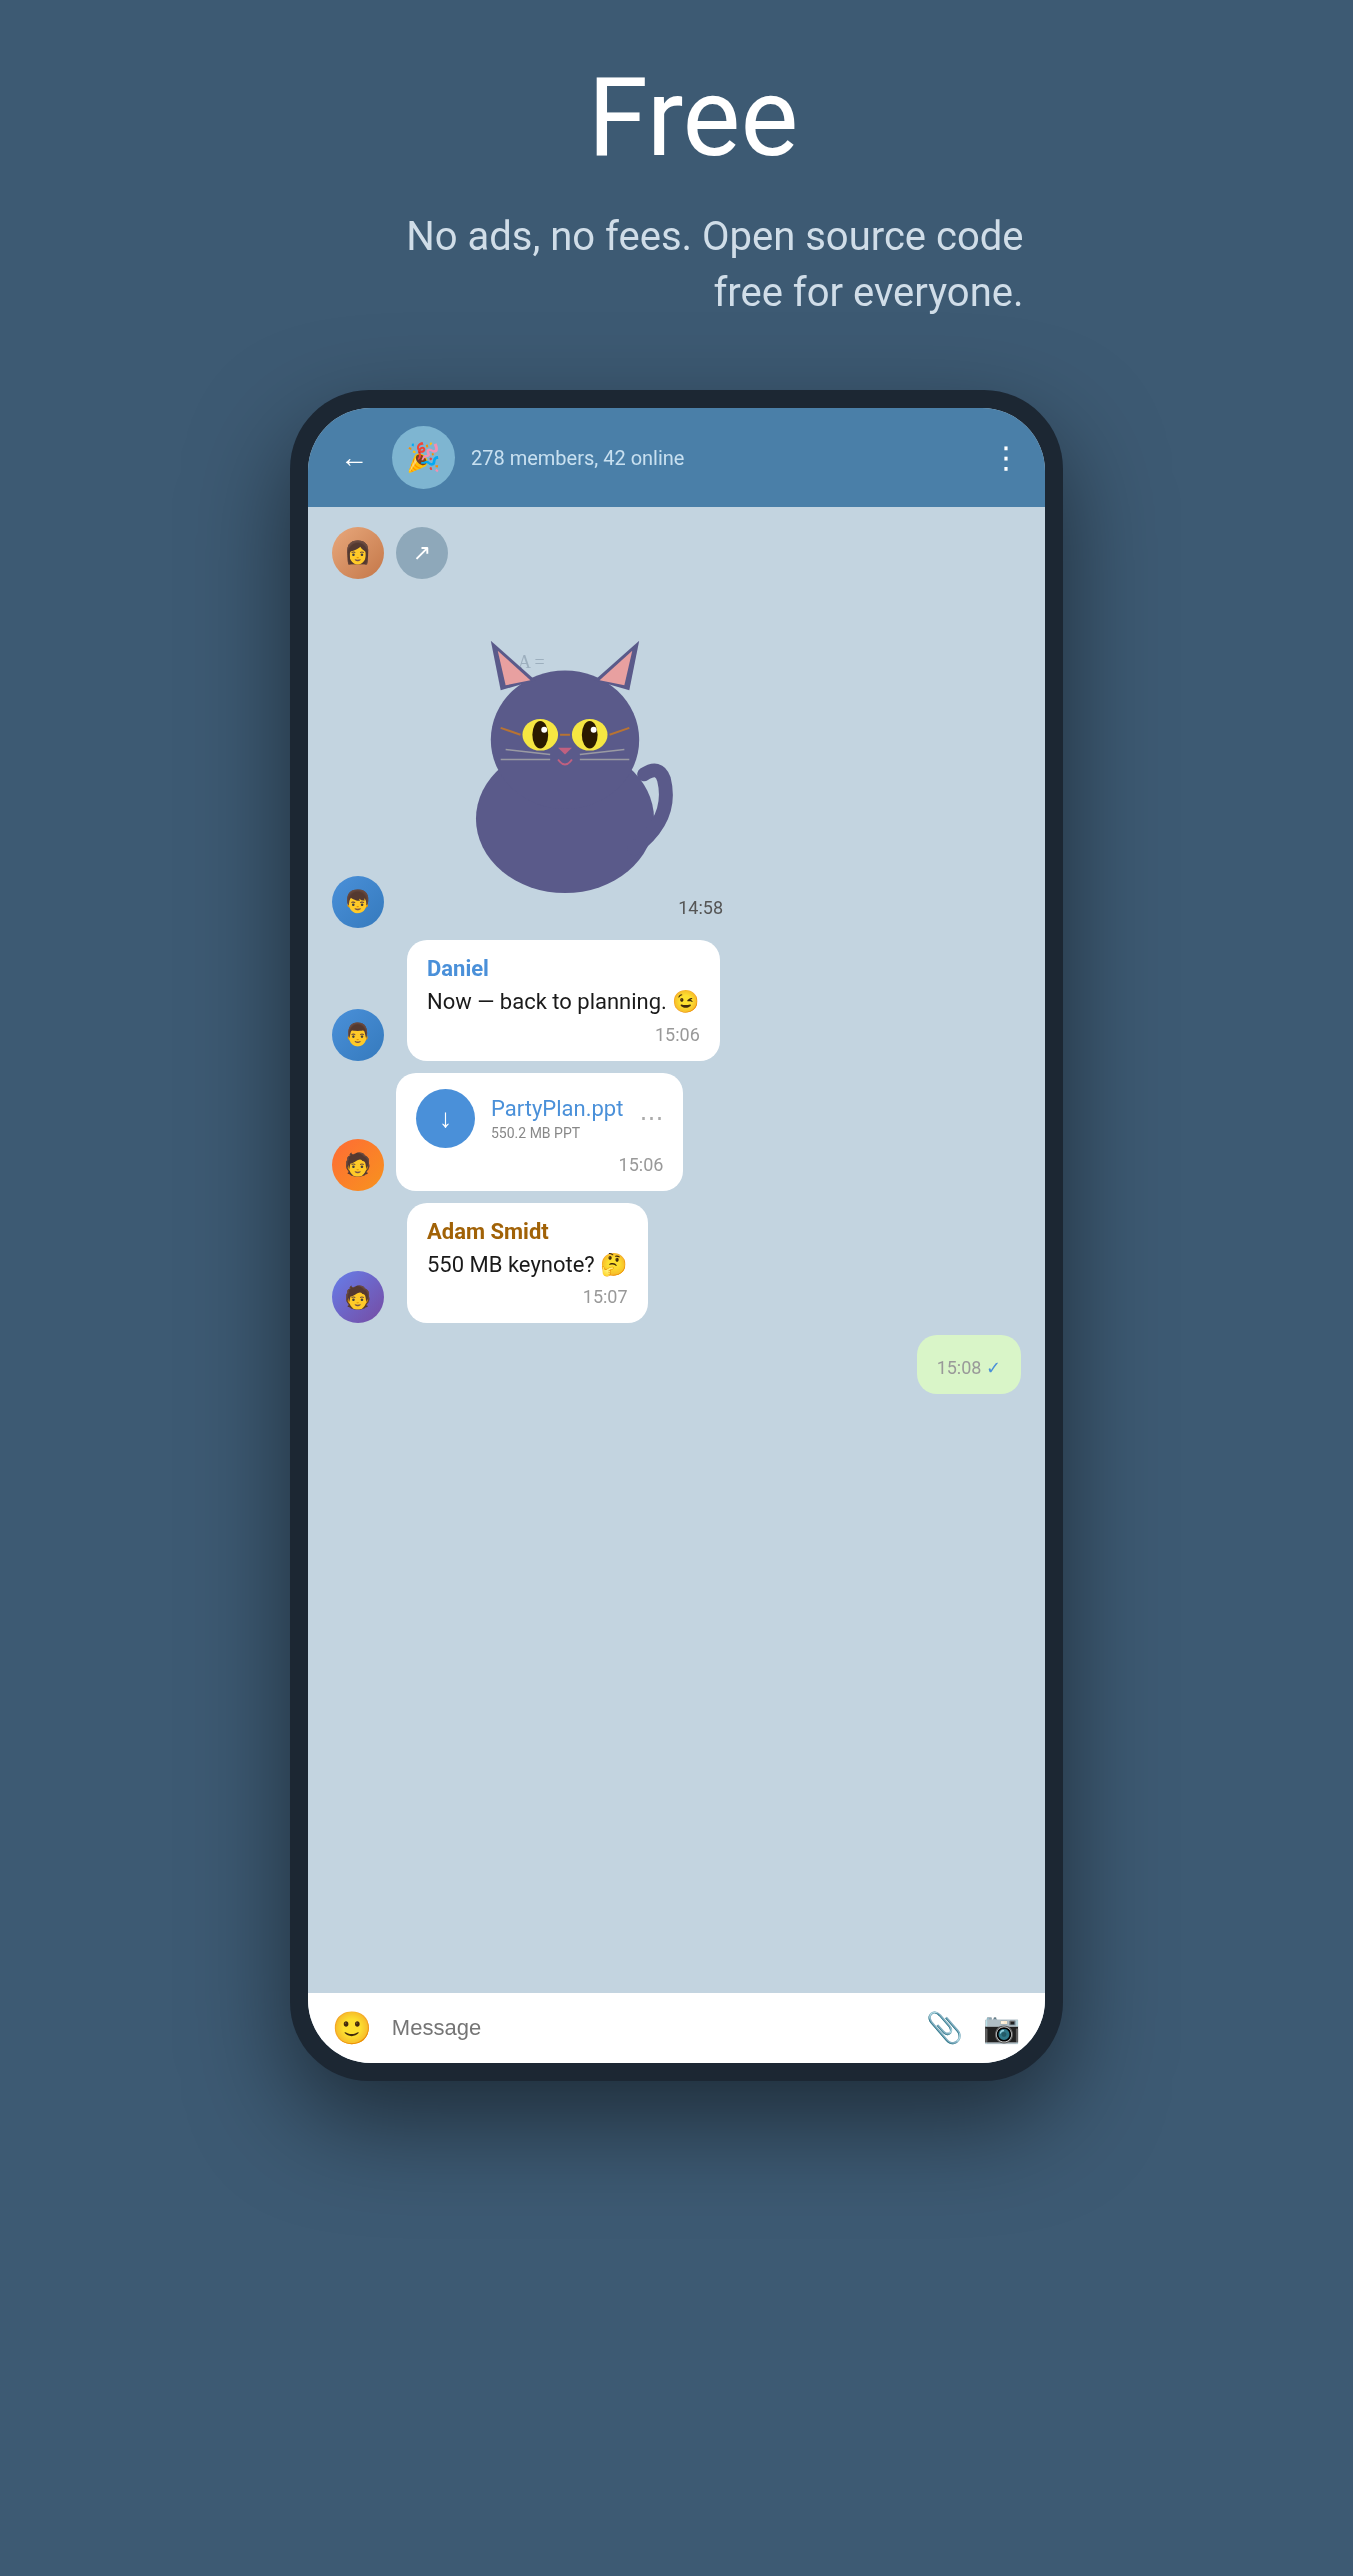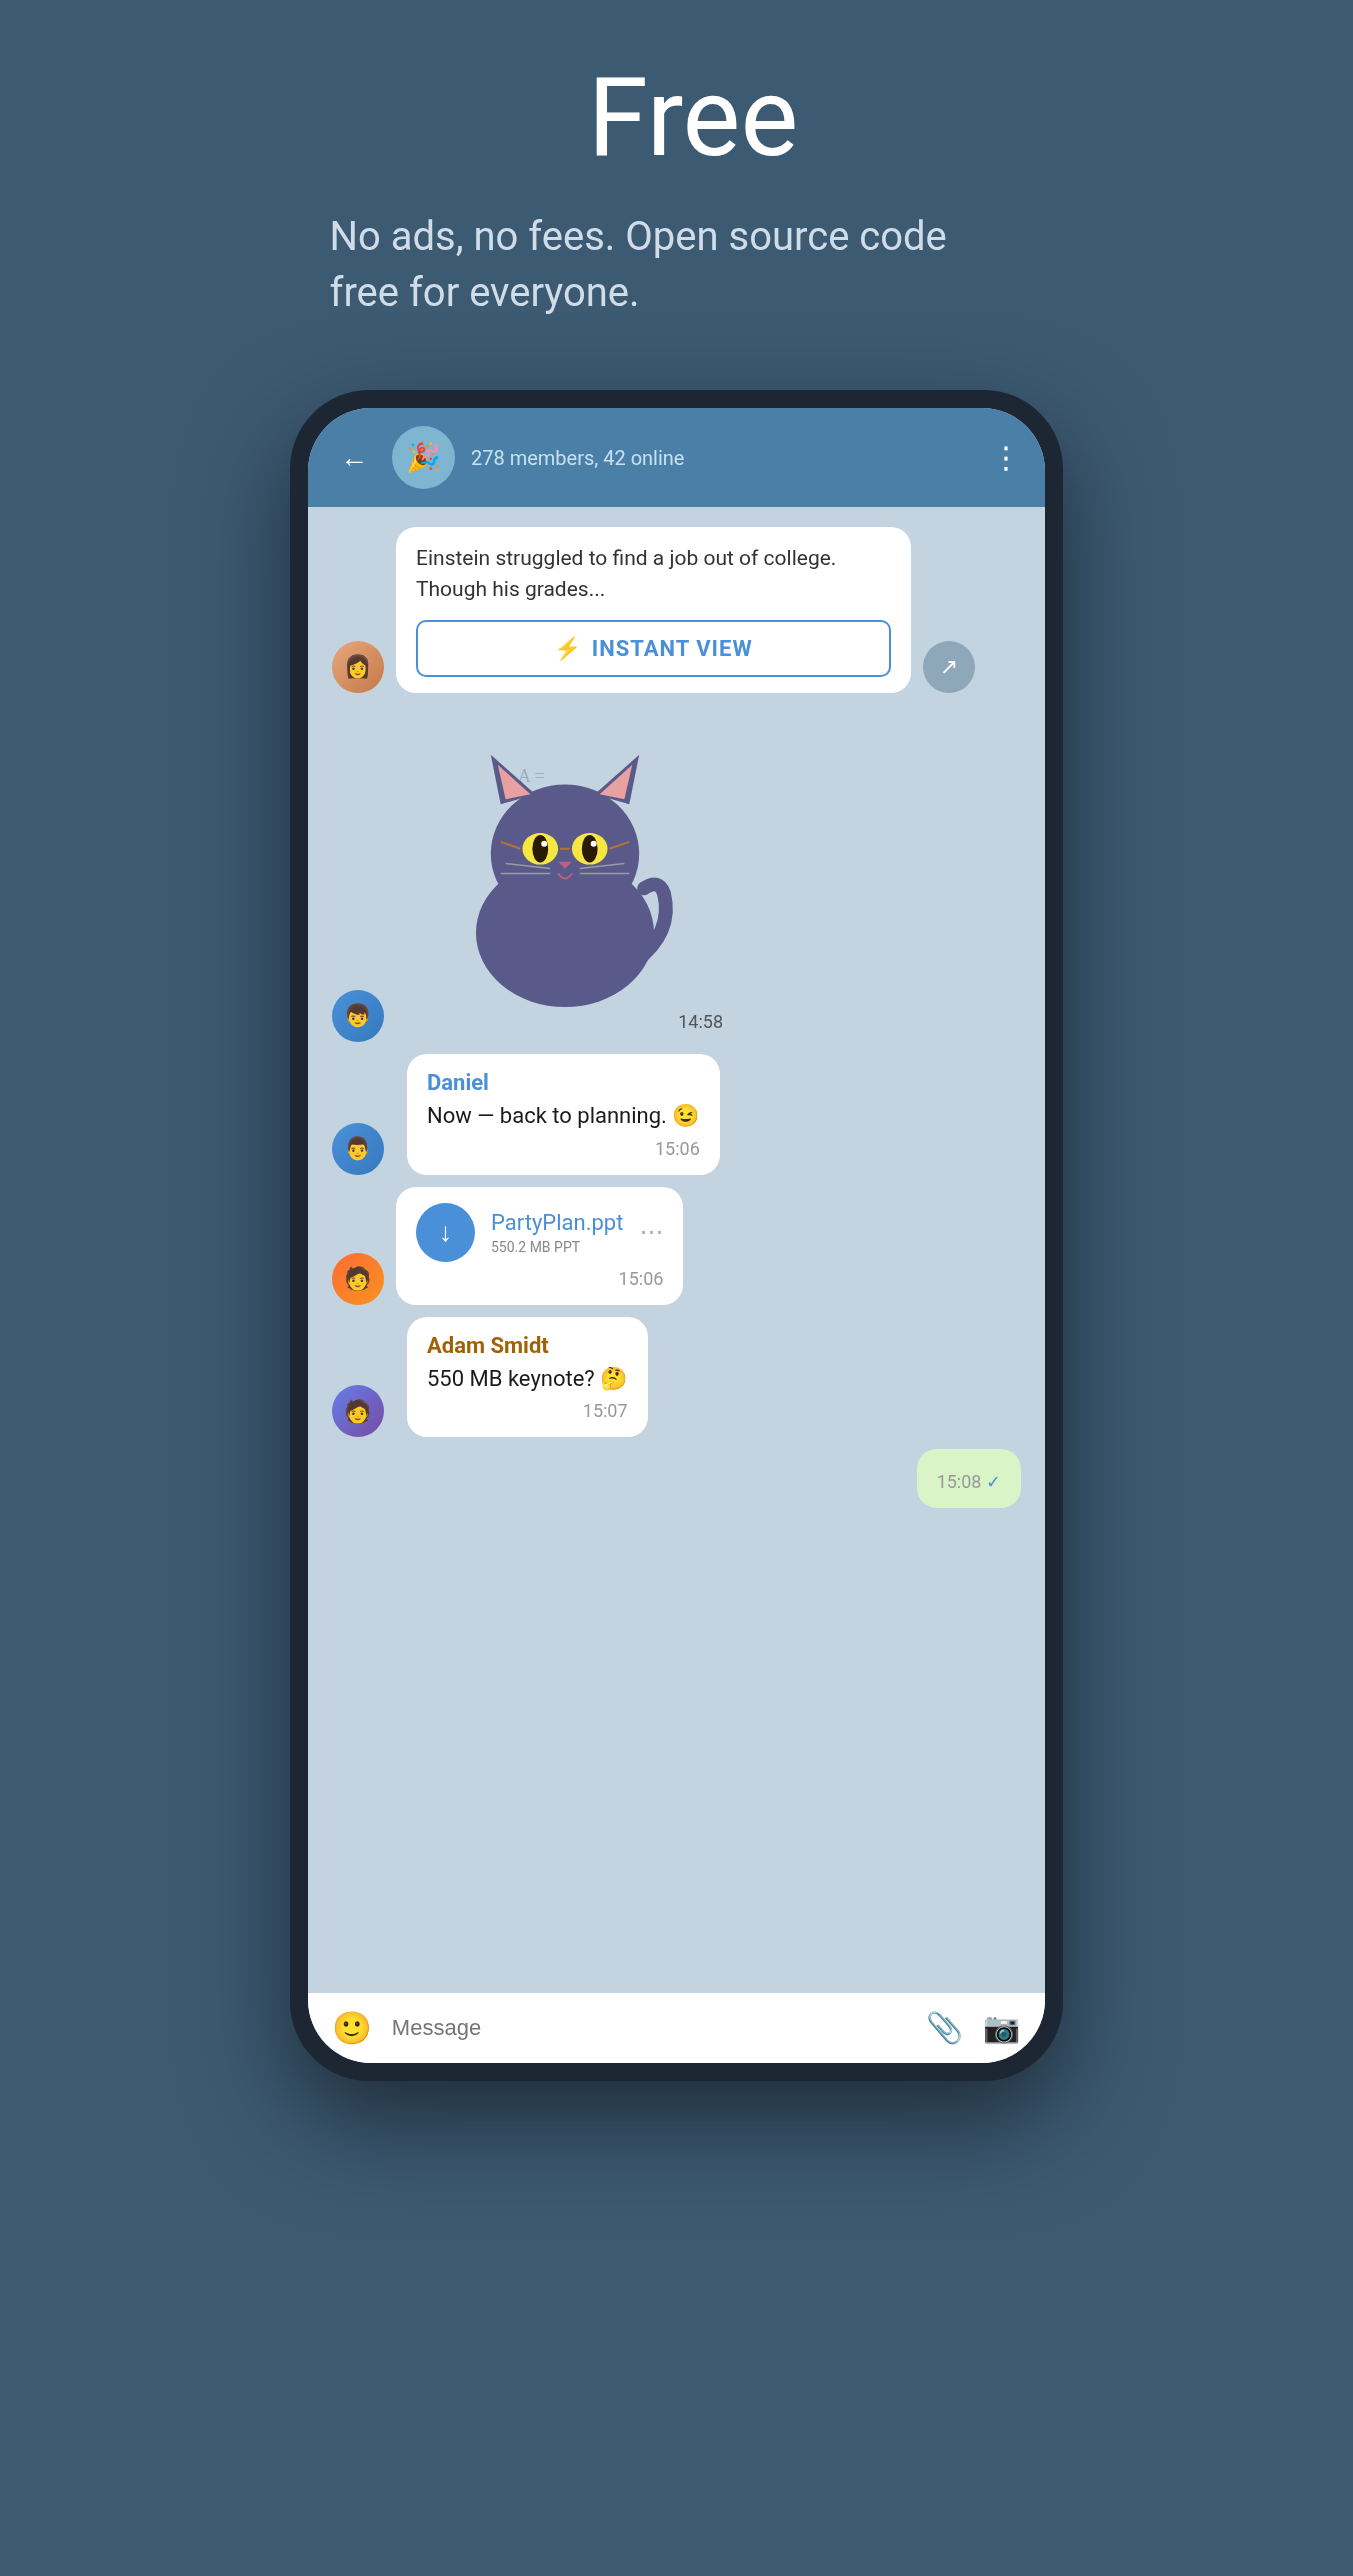--- a/index.html
+++ b/index.html
@@ -21,21 +21,21 @@
       color: #ffffff;
       text-align: left;
       line-height: 1.1;
       margin-bottom: 30px;
       margin-left: 33px;
     }
 
     .hero-subtitle {
       font-size: 40px;
       color: #d0dde8;
-      text-align: left;
+      text-align: right;
       line-height: 1.4;
       max-width: 694px;
       margin-bottom: 69px;
     }
 
     
     .phone-wrapper {
       width: 773px;
       position: relative;
     }
@@ -389,27 +389,20 @@
         <div class="chat-info">
           <div class="chat-meta">278 members, 42 online</div>
         </div>
         <div class="header-menu">⋮</div>
       </div>
 
       <div class="chat-body">
 
         <div class="msg-row">
           <div class="msg-avatar girl">👩</div>
-          <div class="article-bubble">
-            <div class="article-preview-text">Einstein struggled to find a job out of college. Though his grades...</div>
-            <div class="instant-view-btn">
-              <span class="bolt">⚡</span>
-              <span class="label">INSTANT VIEW</span>
-            </div>
-          </div>
           <div class="share-btn">↗</div>
         </div>
 
         <div class="sticker-row">
           <div class="msg-avatar blue">👦</div>
           <div class="sticker-container">
 
             <div class="sticker-bg">
               <div class="math-bg">A =
 V = l²

